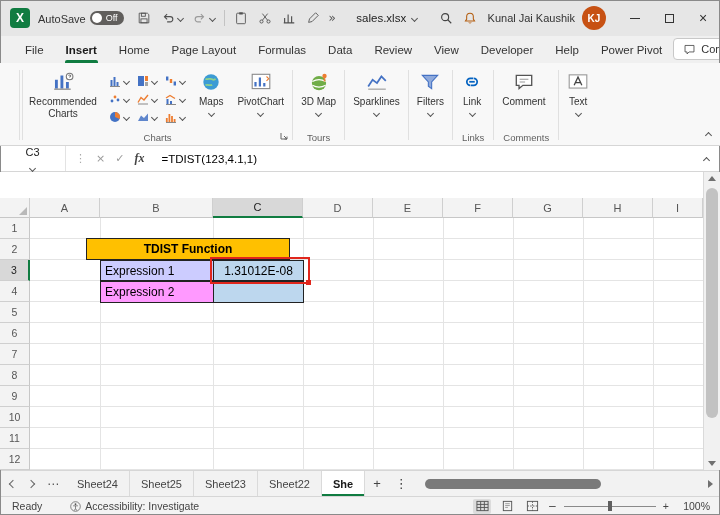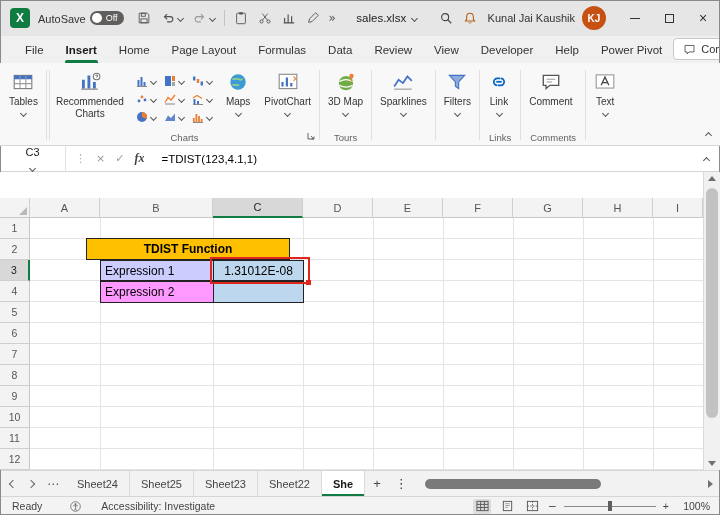--- a/index.html
+++ b/index.html
@@ -97,21 +97,21 @@
   .stab.active{background:#fff;font-weight:bold;color:#1a1a1a;}
   .stab.active::after{content:"";position:absolute;left:0;right:0;bottom:0;height:2px;background:#107C41;}
   .stab-plus,.stab-menu{width:24px;text-align:center;font-size:13px;color:#444;}
   .hscroll{flex:1;height:100%;position:relative;margin:0 2px;}
   .h-thumb{position:absolute;top:8px;height:10px;left:10px;width:62%;background:#7a7a7a;border-radius:5px;}
   .h-arr{width:20px;display:flex;align-items:center;justify-content:center;}
   .tri-r{width:0;height:0;border-top:4px solid transparent;border-bottom:4px solid transparent;border-left:5px solid #707070;}
 
   
   .statusbar{height:19px;background:#f3f3f3;border-top:1px solid #d6d6d6;display:flex;align-items:center;font-size:10.5px;color:#444;flex:0 0 auto;padding:0 10px 0 12px;gap:6px;}
-  .sb-acc{display:flex;align-items:center;gap:20px;margin-left:22px;}
+  .sb-acc{display:flex;align-items:center;gap:4px;margin-left:22px;}
   .right-cluster{margin-left:auto;display:flex;align-items:center;gap:7px;}
   .vicon{display:flex;align-items:center;justify-content:center;width:18px;height:15px;border-radius:2px;}
   .vicon.active{background:#dcdcdc;}
   .slider{width:92px;height:12px;position:relative;}
   .slider::before{content:"";position:absolute;left:0;right:0;top:6px;height:1px;background:#8a8a8a;}
   .knob{position:absolute;left:50%;top:1px;width:4px;height:10px;background:#5f5f5f;margin-left:-2px;}
   .zoomtxt{width:34px;text-align:right;}
 </style>
 </head>
 <body>
@@ -222,33 +222,20 @@
       <svg width="13" height="13" viewBox="0 0 16 16">
           <path d="M2.5 3h11v8h-6L5 13.5V11H2.5z" fill="none" stroke="#444"></path>
         </svg>
       <span>Comments</span>
     </div>
 
   </div>
 
   <div class="ribbon">
     <div class="rb-group">
-      <div class="rb-content">
-        <div class="rb-btn">
-          <span class="rb-ico">
-            <svg width="22" height="20" viewBox="0 0 20 18">
-                <rect x="2" y="3" width="16" height="12" fill="#fff" stroke="#7b7b7b"></rect>
-                <rect x="2" y="3" width="16" height="3.5" fill="#4472C4"></rect>
-                <path d="M7.3 3v12M12.6 3v12M2 10.5h16" stroke="#9b9b9b" fill="none"></path>
-              </svg>
-          </span>
-          <span>Tables</span>
-          <span class="chev"></span>
-        </div>
-      </div>
       <div class="rb-label"></div>
     </div>
     <div class="rb-sep"></div>
 
     <div class="rb-sep"></div>
 
     <div class="rb-group" style="position:relative;">
       <div class="rb-content">
         <div class="rb-btn" style="max-width:78px;">
           <span class="rb-ico">

